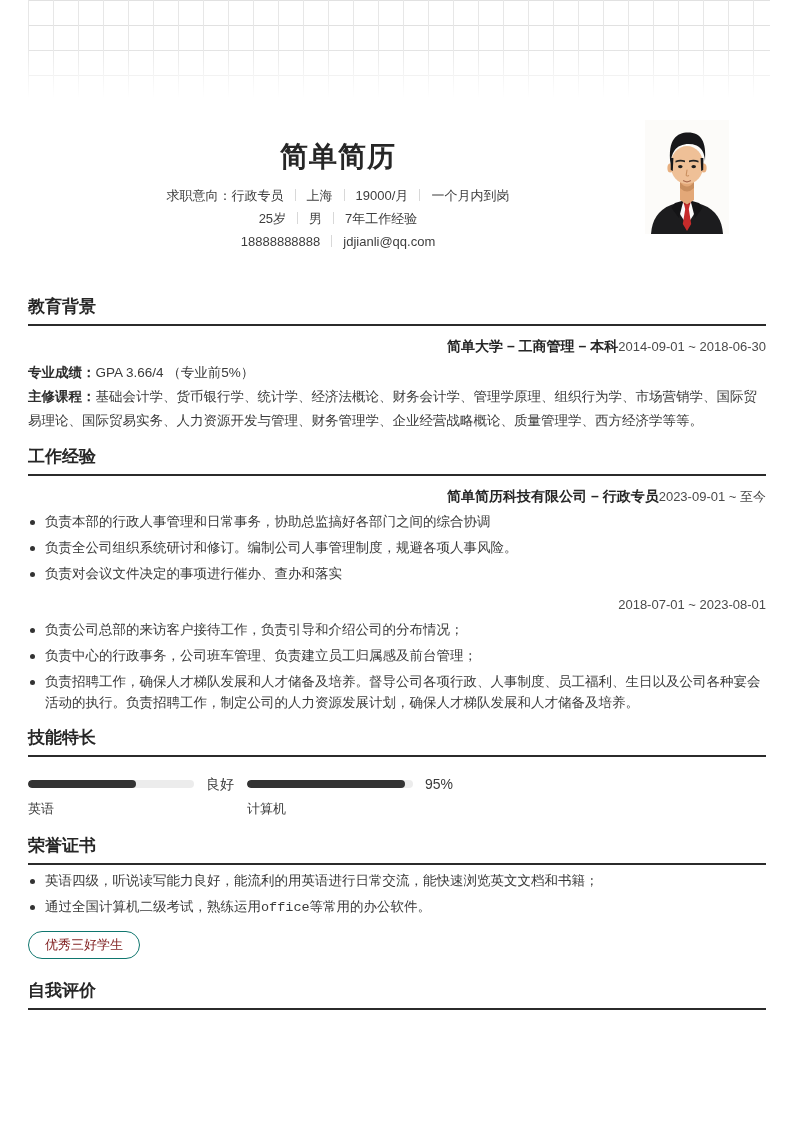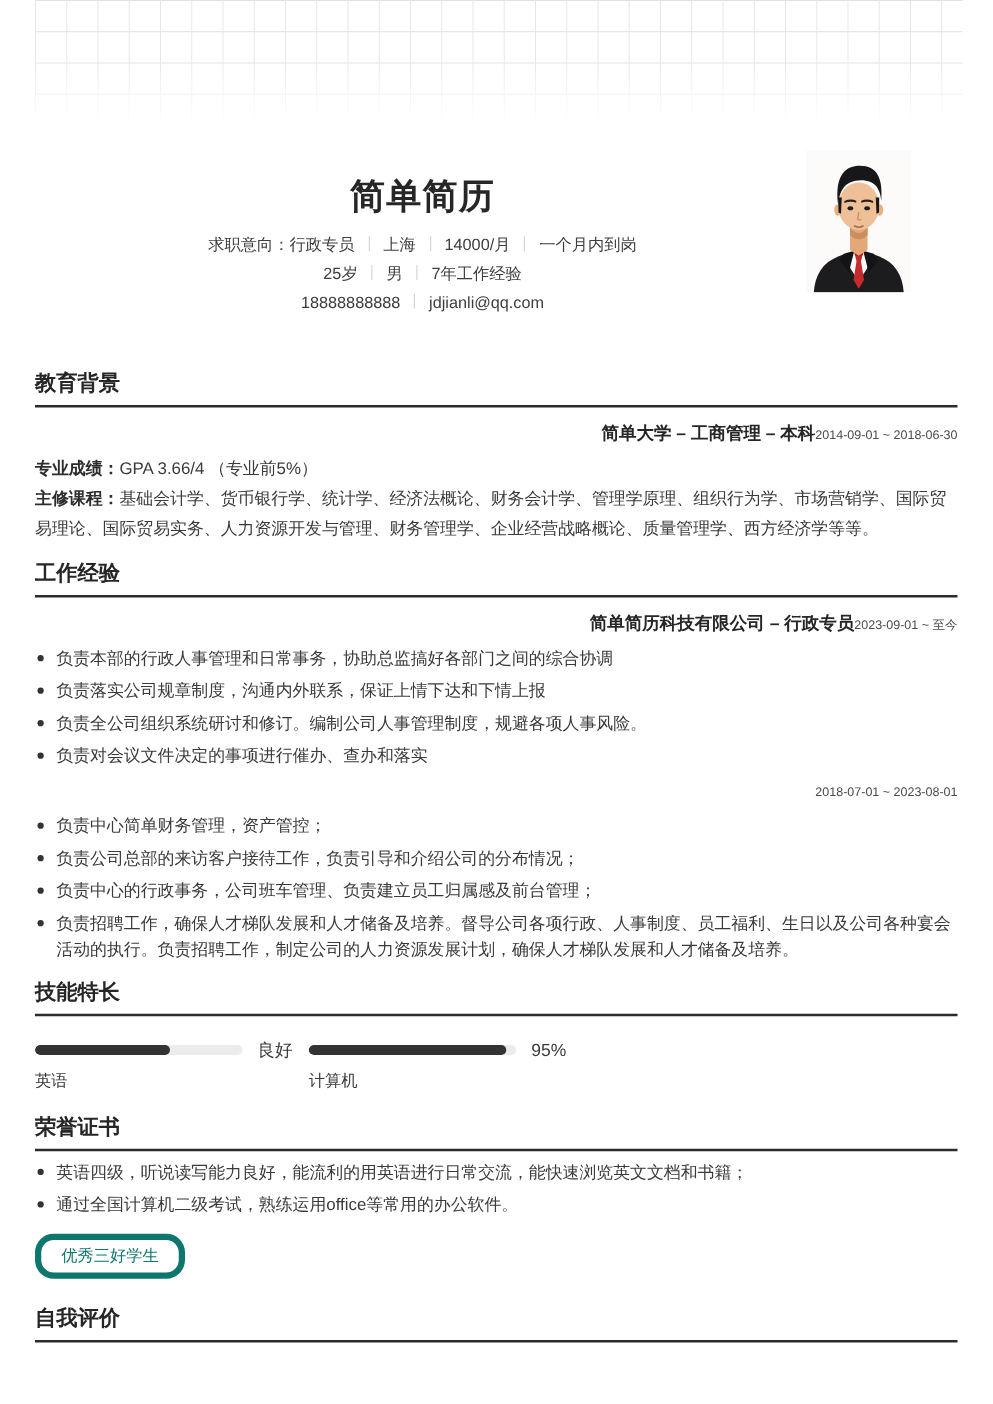--- a/index.html
+++ b/index.html
@@ -47,60 +47,60 @@
     line-height:20px; padding-bottom:7px;
     border-bottom:2px solid #2b2b2b;
   }
   .sec-edu    { margin-top:44px; }
   .sec-work   { margin-top:14px; }
   .sec-skill  { margin-top:14px; }
   .sec-honor  { margin-top:18px; }
   .sec-self   { margin-top:22px; }
   .entry-row { display:flex; justify-content:flex-end; align-items:baseline; margin-top:11px; }
   .entry-title { font-size:14px; font-weight:700; color:#262626; line-height:19px; }
-  .entry-date { font-size:10px; color:#4a4a4a; line-height:19px; white-space:nowrap; }
+  .entry-date { font-size:13px; color:#4a4a4a; line-height:19px; white-space:nowrap; }
   .para { font-size:13.5px; line-height:24px; margin-top:5px; color:#3a3a3a; }
   .para .lbl { font-weight:700; color:#2d2d2d; }
-  ul.blist { list-style:none; margin-top:6px; }
+  ul.blist { list-style:none; margin-top:6px;font-family:Liberation Mono, monospace; }
   ul.blist li {
     position:relative; padding-left:17px;
     font-size:13.5px; line-height:21px; margin-bottom:5px; color:#3a3a3a;
   }
   ul.blist li::before {
     content:""; position:absolute; left:2px; top:8px;
     width:5px; height:5px; border-radius:50%; background:#333;
   }
   ul.blist li .lbl { font-weight:700; color:#2d2d2d; }
   
   .bars-row { display:flex; margin-top:18px; }
   .bar-group { width:219px; }
   .bar-line { display:flex; align-items:center; height:18px; }
   .bar-track { width:166px; height:8px; border-radius:4px; background:#ececec; overflow:hidden; }
   .bar-fill { height:100%; border-radius:4px; background:#333333; }
   .bar-value { font-size:14px; color:#3a3a3a; margin-left:12px; line-height:18px; }
   .bar-name { font-size:13px; color:#3a3a3a; margin-top:6px; line-height:19px; }
   
   .tag {
     display:inline-block; margin-top:8px;
-    border:5px solid #0f766e; border-radius:15px;
-    padding:5px 16px; font-size:13px; color:#0f766e; line-height:16px;
+    border:1px solid #0f766e; border-radius:15px;
+    padding:5px 16px; font-size:13px; color:#7f1d1d; line-height:16px;
     background:#fff;
   }
 </style>
 </head>
 <body>
 
 <div class="page">
   <div class="grid-bg"></div>
 
   <div class="header">
     <div class="title">简单简历</div>
     <div class="contact">
       <div class="contact-line">
-        <span>求职意向：</span><span>行政专员</span><span class="sep"></span><span>上海</span><span class="sep"></span><span>14000/月</span><span class="sep"></span><span>一个月内到岗</span>
+        <span>求职意向：</span><span>行政专员</span><span class="sep"></span><span>上海</span><span class="sep"></span><span>19000/月</span><span class="sep"></span><span>一个月内到岗</span>
       </div>
       <div class="contact-line">
         <span>25岁</span><span class="sep"></span><span>男</span><span class="sep"></span><span>7年工作经验</span>
       </div>
       <div class="contact-line">
         <span>18888888888</span><span class="sep"></span><span>jdjianli@qq.com</span>
       </div>
     </div>
   </div>
 
@@ -153,30 +153,28 @@
 
   <div class="section sec-work">
     <div class="section-head">工作经验</div>
 
     <div class="entry-row">
       <span class="entry-title">简单简历科技有限公司 – 行政专员</span>
       <span class="entry-date">2023-09-01 ~ 至今</span>
     </div>
     <ul class="blist">
       <li>负责本部的行政人事管理和日常事务，协助总监搞好各部门之间的综合协调</li>
-      <li>负责落实公司规章制度，沟通内外联系，保证上情下达和下情上报</li>
       <li>负责全公司组织系统研讨和修订。编制公司人事管理制度，规避各项人事风险。</li>
       <li>负责对会议文件决定的事项进行催办、查办和落实</li>
     </ul>
 
     <div class="entry-row" style="margin-top:10px;">
       <span class="entry-date">2018-07-01 ~ 2023-08-01</span>
     </div>
     <ul class="blist">
-      <li>负责中心简单财务管理，资产管控；</li>
       <li>负责公司总部的来访客户接待工作，负责引导和介绍公司的分布情况；</li>
       <li>负责中心的行政事务，公司班车管理、负责建立员工归属感及前台管理；</li>
       <li>负责招聘工作，确保人才梯队发展和人才储备及培养。督导公司各项行政、人事制度、员工福利、生日以及公司各种宴会活动的执行。负责招聘工作，制定公司的人力资源发展计划，确保人才梯队发展和人才储备及培养。</li>
     </ul>
   </div>
 
   <div class="section sec-skill">
     <div class="section-head">技能特长</div>
     <div class="bars-row">
       <div class="bar-group">

